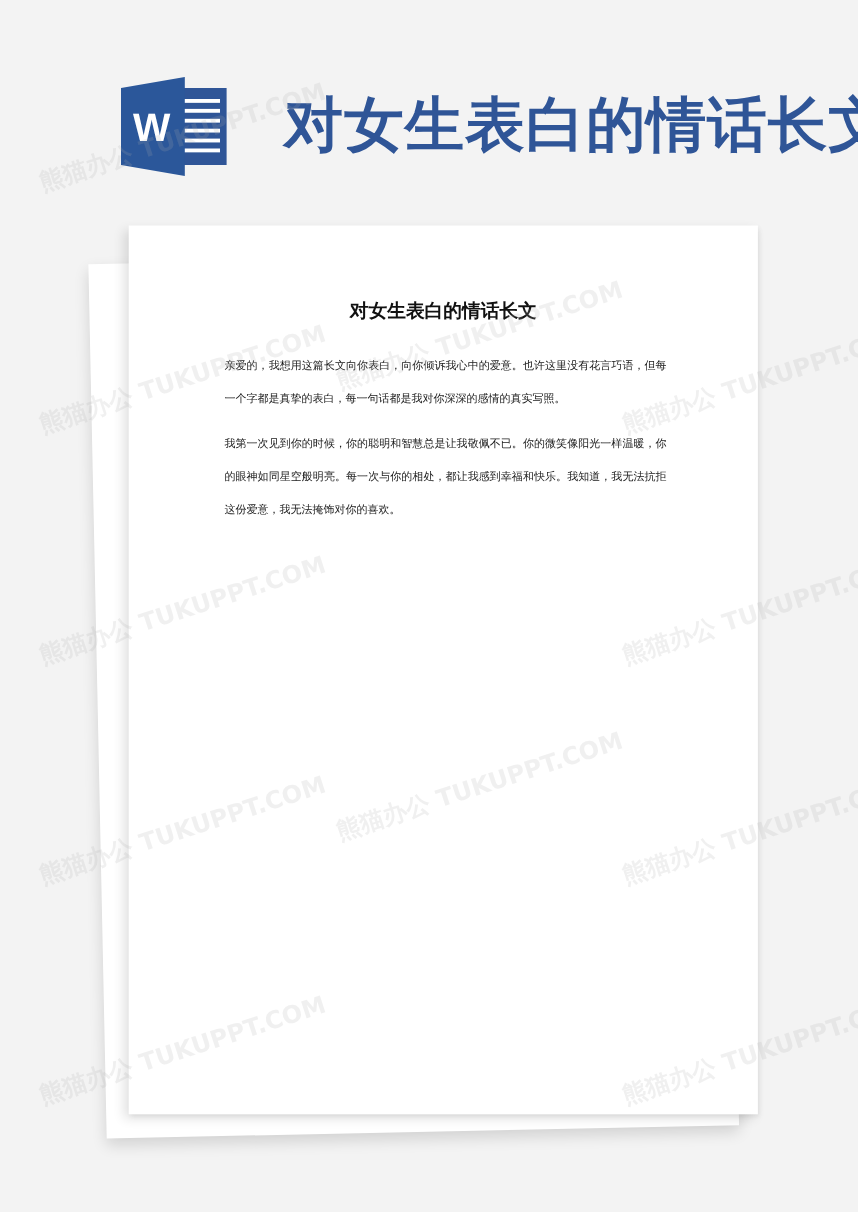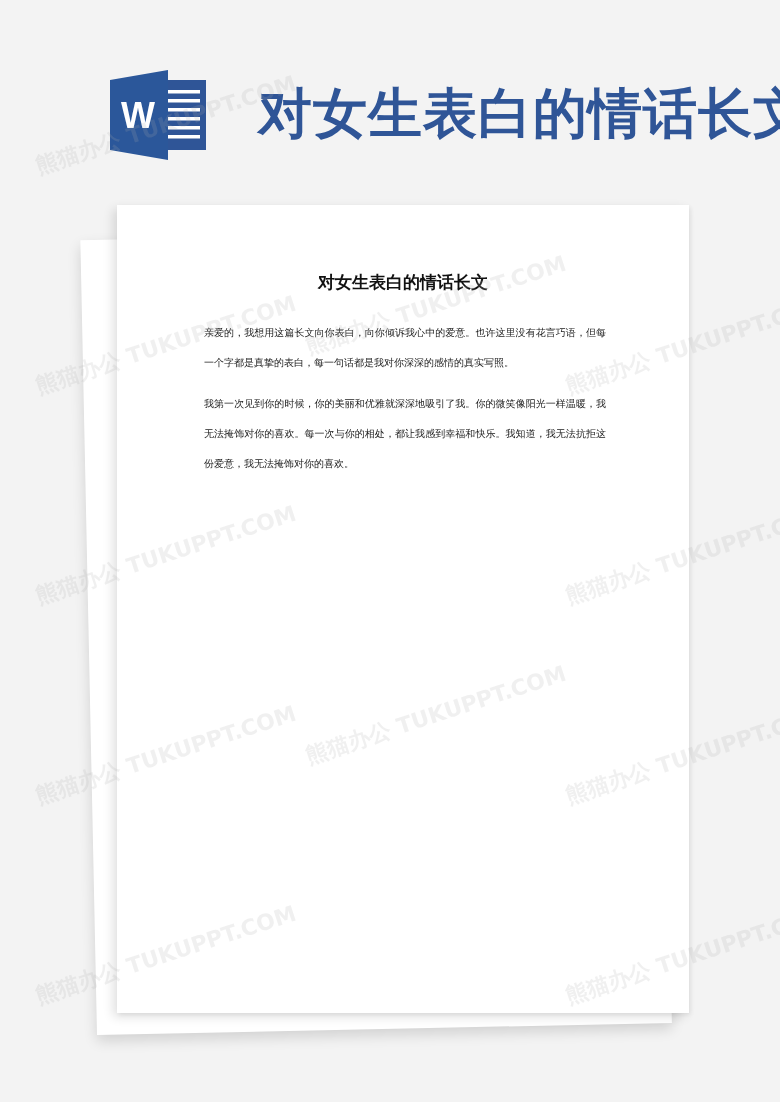--- a/index.html
+++ b/index.html
@@ -32,21 +32,21 @@
   </svg>
 </div>
 <div class="header-title">对女生表白的情话长文</div>
 
 <div class="back-sheet"></div>
 
 <div class="page">
   <div class="doc-title">对女生表白的情话长文</div>
   <div class="body-text">
     <p class="para">亲爱的，我想用这篇长文向你表白，向你倾诉我心中的爱意。也许这里没有花言巧语，但每一个字都是真挚的表白，每一句话都是我对你深深的感情的真实写照。</p>
-    <p class="para">我第一次见到你的时候，你的美丽和优雅就深深地吸引了我。你的微笑像阳光一样温暖，我无法掩饰对你的喜欢。每一次与你的相处，都让我感到幸福和快乐。我知道，我无法抗拒这份爱意，我无法掩饰对你的喜欢。</p>
+    <p class="para">我第一次见到你的时候，你的聪明和智慧总是让我敬佩不已。你的微笑像阳光一样温暖，你的眼神如同星空般明亮。每一次与你的相处，都让我感到幸福和快乐。我知道，我无法抗拒这份爱意，我无法掩饰对你的喜欢。</p>
   </div>
 </div>
 
 <div class="watermark" style="left:30px;top:110px;">熊猫办公 TUKUPPT.COM</div>
 <div class="watermark" style="left:300px;top:290px;">熊猫办公 TUKUPPT.COM</div>
 <div class="watermark" style="left:30px;top:330px;">熊猫办公 TUKUPPT.COM</div>
 <div class="watermark" style="left:560px;top:330px;">熊猫办公 TUKUPPT.COM</div>
 <div class="watermark" style="left:30px;top:540px;">熊猫办公 TUKUPPT.COM</div>
 <div class="watermark" style="left:560px;top:540px;">熊猫办公 TUKUPPT.COM</div>
 <div class="watermark" style="left:300px;top:700px;">熊猫办公 TUKUPPT.COM</div>

